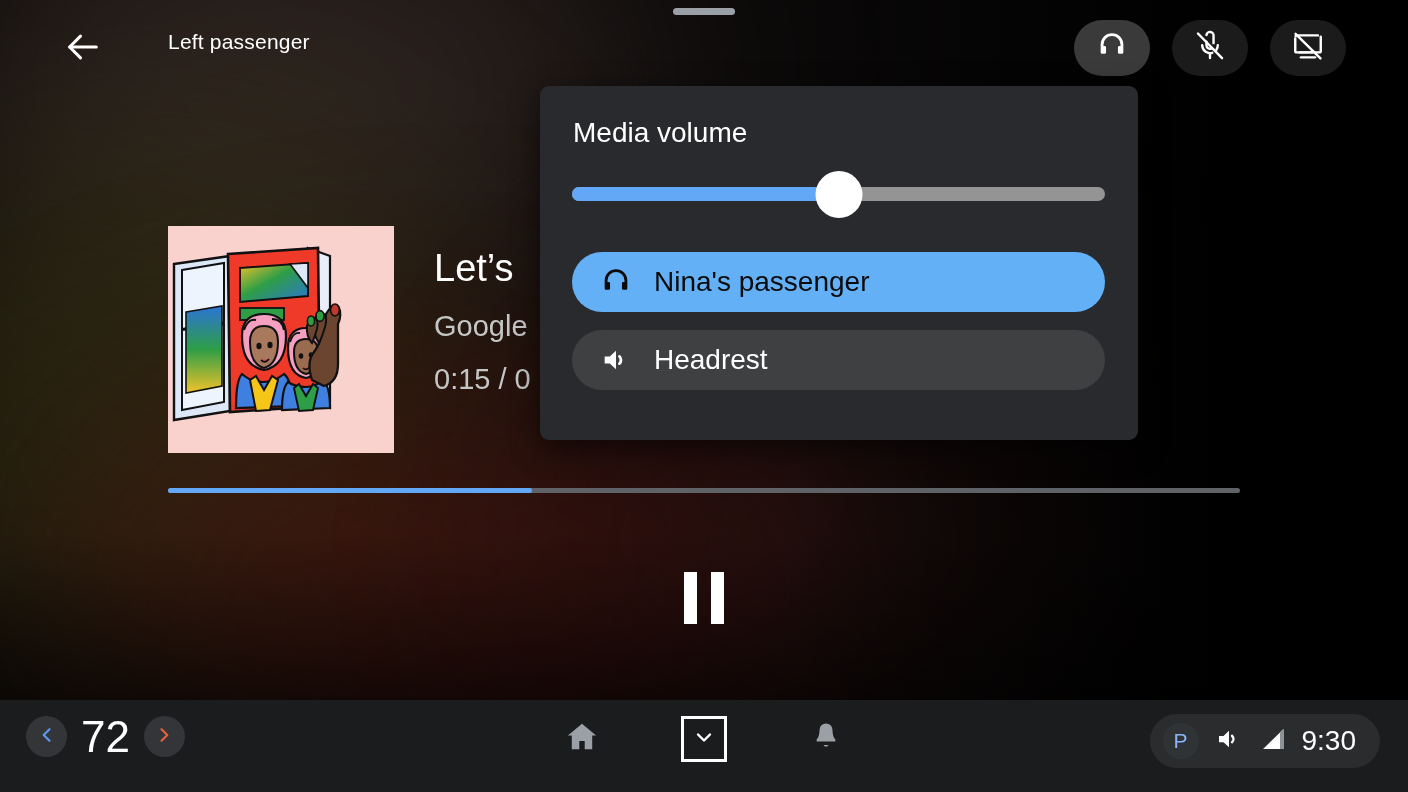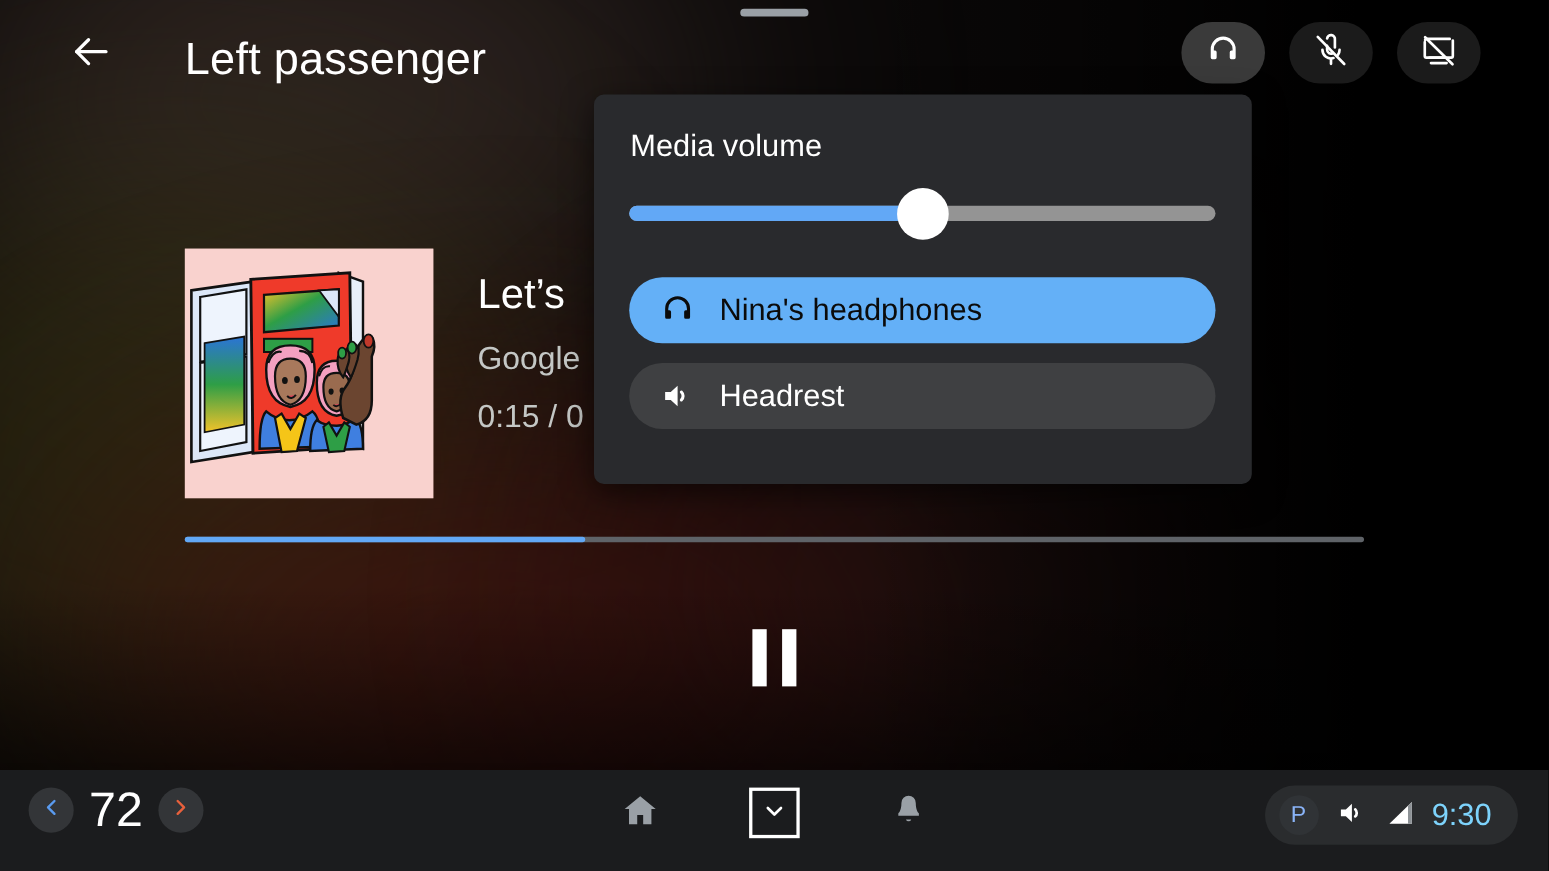--- a/index.html
+++ b/index.html
@@ -42,21 +42,21 @@
   
   .header { position:absolute; left:0; top:0; width:1408px; height:96px; }
   .back-btn {
     position:absolute; left:58px; top:24px;
     width:50px; height:50px;
     display:flex; align-items:center; justify-content:center;
     cursor:pointer;
   }
   .header-title {
     position:absolute; left:168px; top:30px;
-    font-size:41px; color:#ffffff; letter-spacing:.2px;
+    font-size:21px; color:#ffffff; letter-spacing:.2px;
     white-space:nowrap;
   }
   .header-actions {
     position:absolute; right:62px; top:20px;
     display:flex; gap:22px;
   }
   .act-pill {
     width:76px; height:56px; border-radius:28px;
     display:flex; align-items:center; justify-content:center;
     cursor:pointer;
@@ -179,21 +179,21 @@
     display:flex; align-items:center; gap:15px;
     padding:0 24px 0 13px;
     cursor:pointer;
   }
   .p-badge {
     width:36px; height:36px; border-radius:50%;
     background:#303336;
     display:flex; align-items:center; justify-content:center;
     font-size:21px; color:#8ab4f8;
   }
-  .clock { font-size:28px; color:#7dd3fc; white-space:nowrap; }
+  .clock { font-size:28px; color:#ffffff; white-space:nowrap; }
 </style>
 </head>
 <body>
 
 <div id="screen">
 
   <div class="bg-layer">
     <div class="blob blob-warm"></div>
     <div class="blob blob-olive"></div>
     <div class="blob blob-maroon"></div>
@@ -332,21 +332,21 @@
       <div class="vol-thumb" style="left: 50%; background: rgb(255, 255, 255);"></div>
     </div>
 
     <div class="device-list">
       <div class="device-chip selected" style="background: rgb(100, 176, 247);">
         <span class="device-icon">
           <svg width="34" height="34" viewBox="0 0 24 24" fill="#0b0b0b">
             <path d="M12 3a8 8 0 0 0-8 8v5.5a1 1 0 0 0 1 1h1.8a1 1 0 0 0 1-1V13a1 1 0 0 0-1-1H6v-1a6 6 0 0 1 12 0v1h-.8a1 1 0 0 0-1 1v3.5a1 1 0 0 0 1 1H19a1 1 0 0 0 1-1V11a8 8 0 0 0-8-8z"></path>
           </svg>
         </span>
-        <span class="device-label">Nina's headphones</span>
+        <span class="device-label">Nina's passenger</span>
       </div>
       <div class="device-chip unselected" style="background: rgb(63, 64, 66); align-items: center;">
         <span class="device-icon">
           <svg width="34" height="34" viewBox="0 0 24 24" fill="#ffffff">
             <path d="M4 9.5v5h3.6L12 18.6V5.4L7.6 9.5H4z"></path>
             <path d="M15 8.6a1 1 0 0 0-1.3 1.5 2.6 2.6 0 0 1 0 3.8A1 1 0 0 0 15 15.4a4.6 4.6 0 0 0 0-6.8z"></path>
           </svg>
         </span>
         <span class="device-label">Headrest</span>
       </div>

